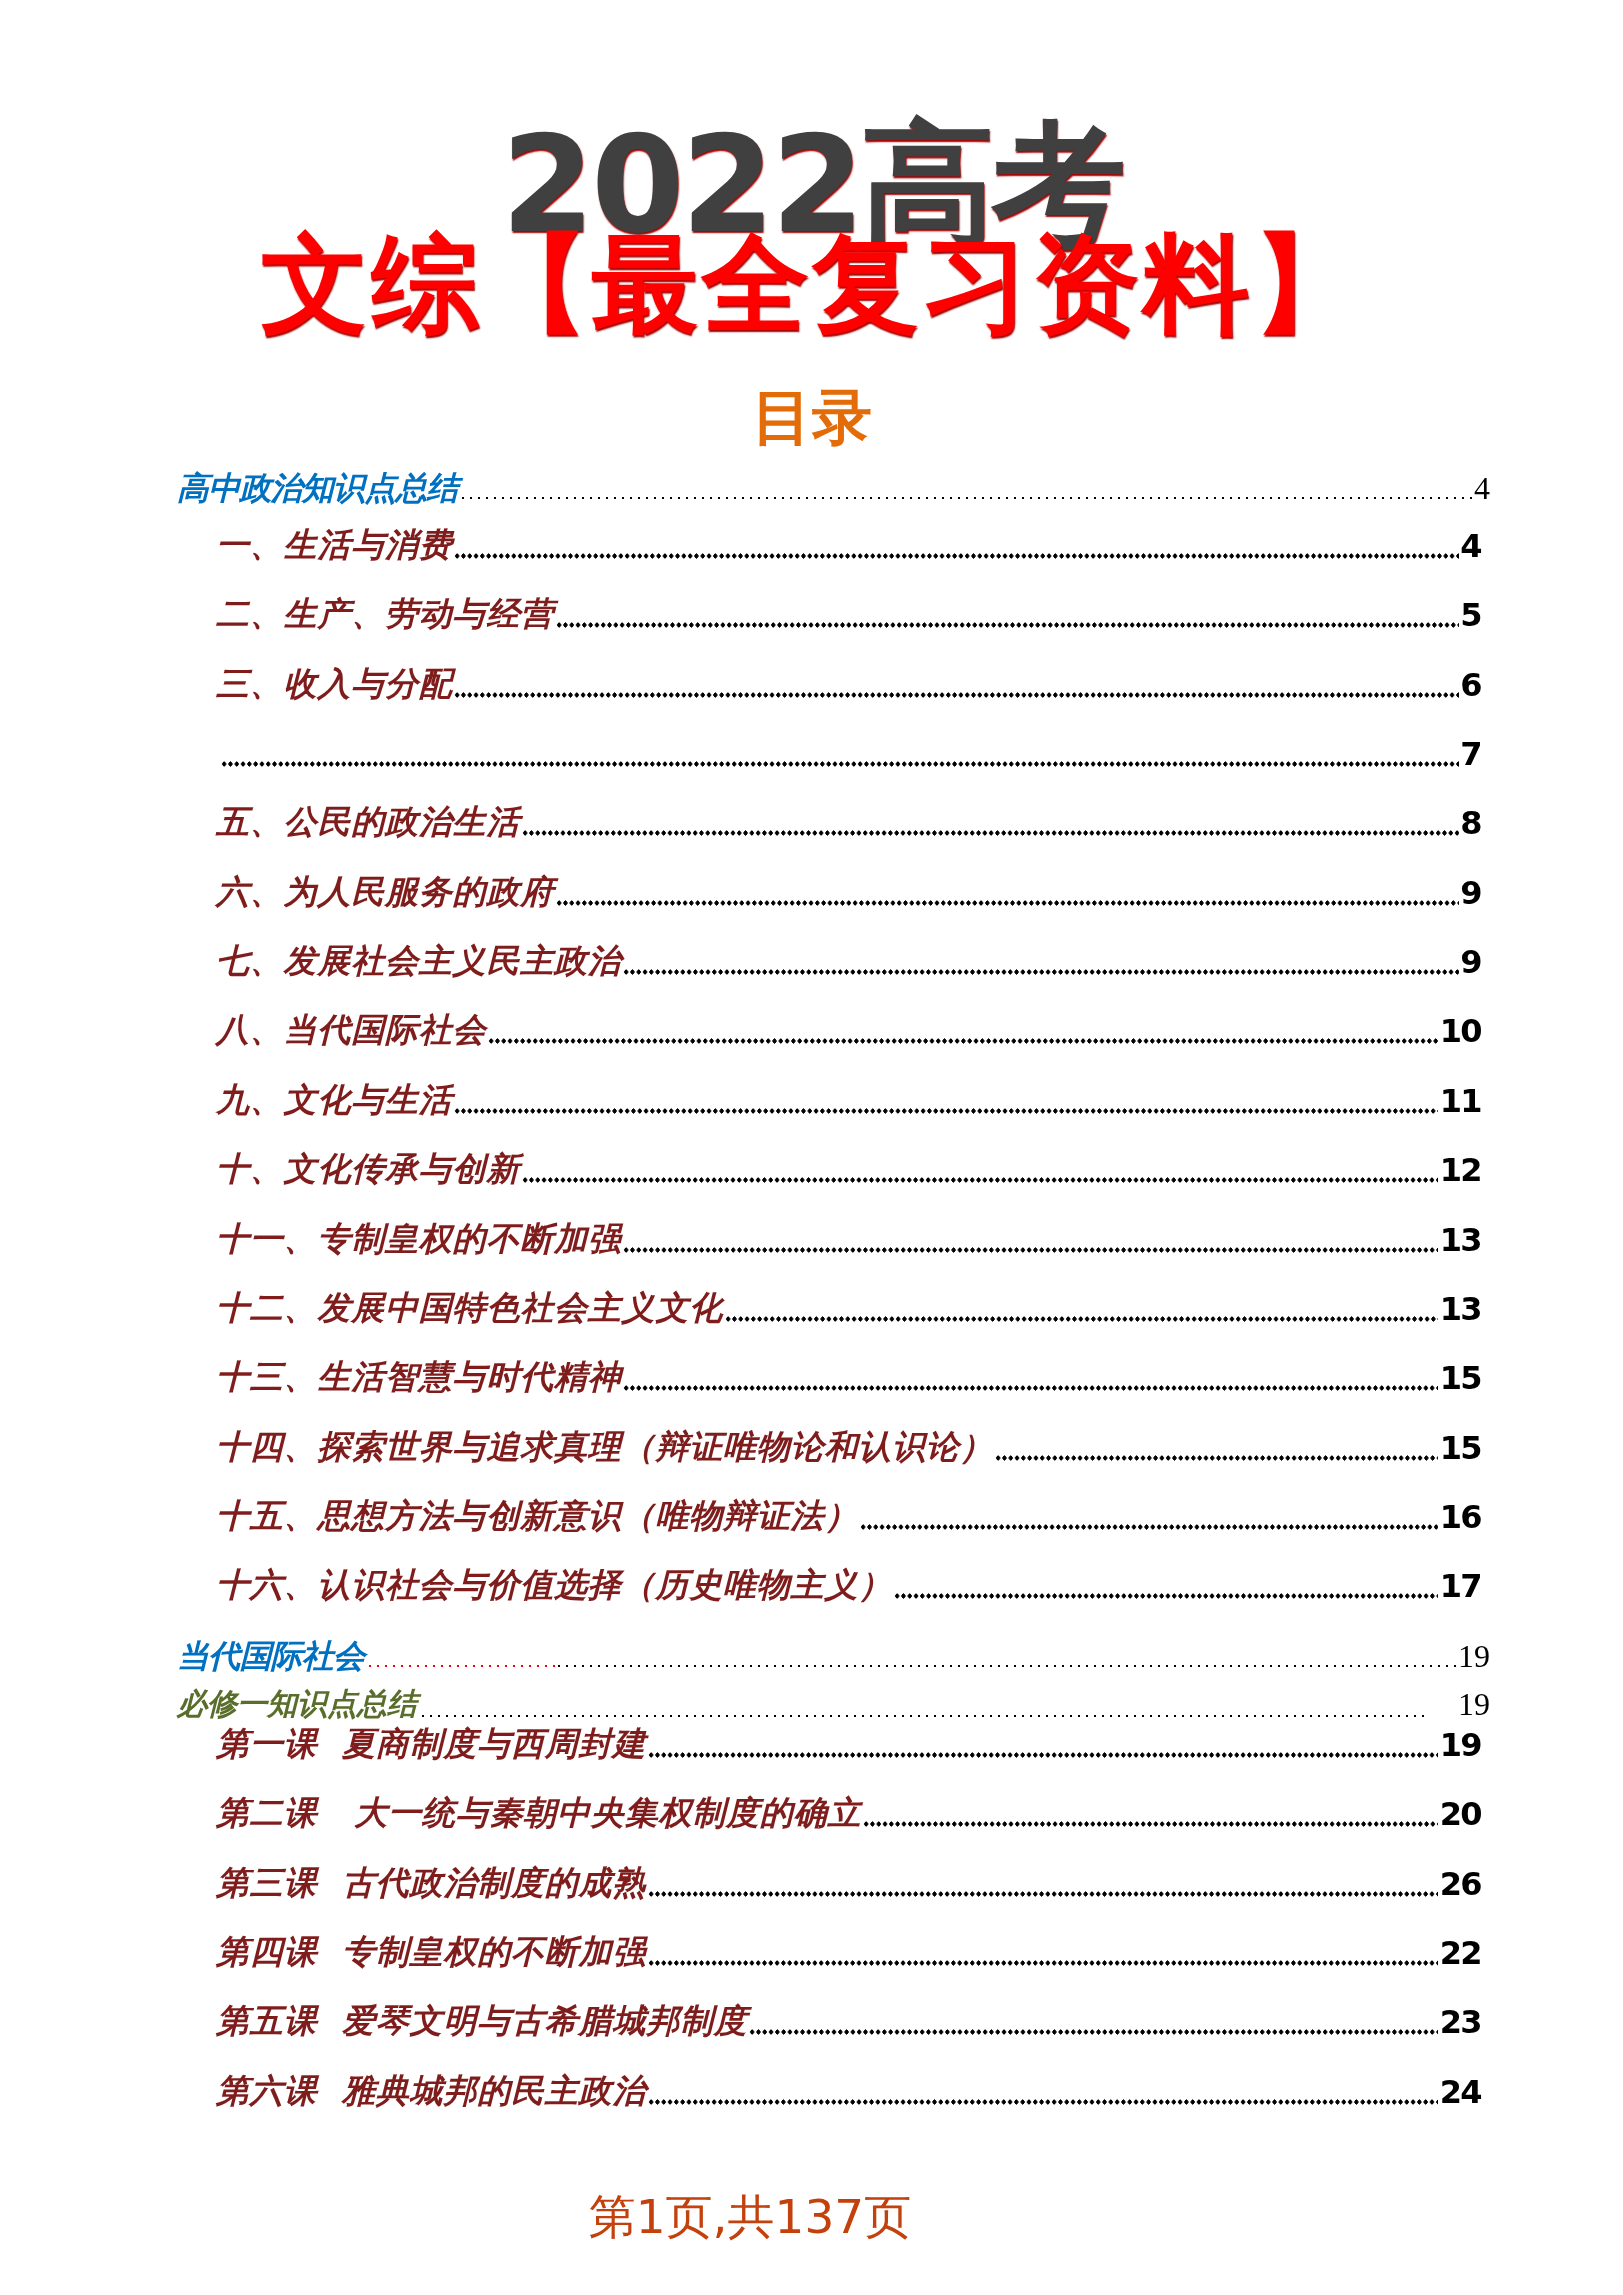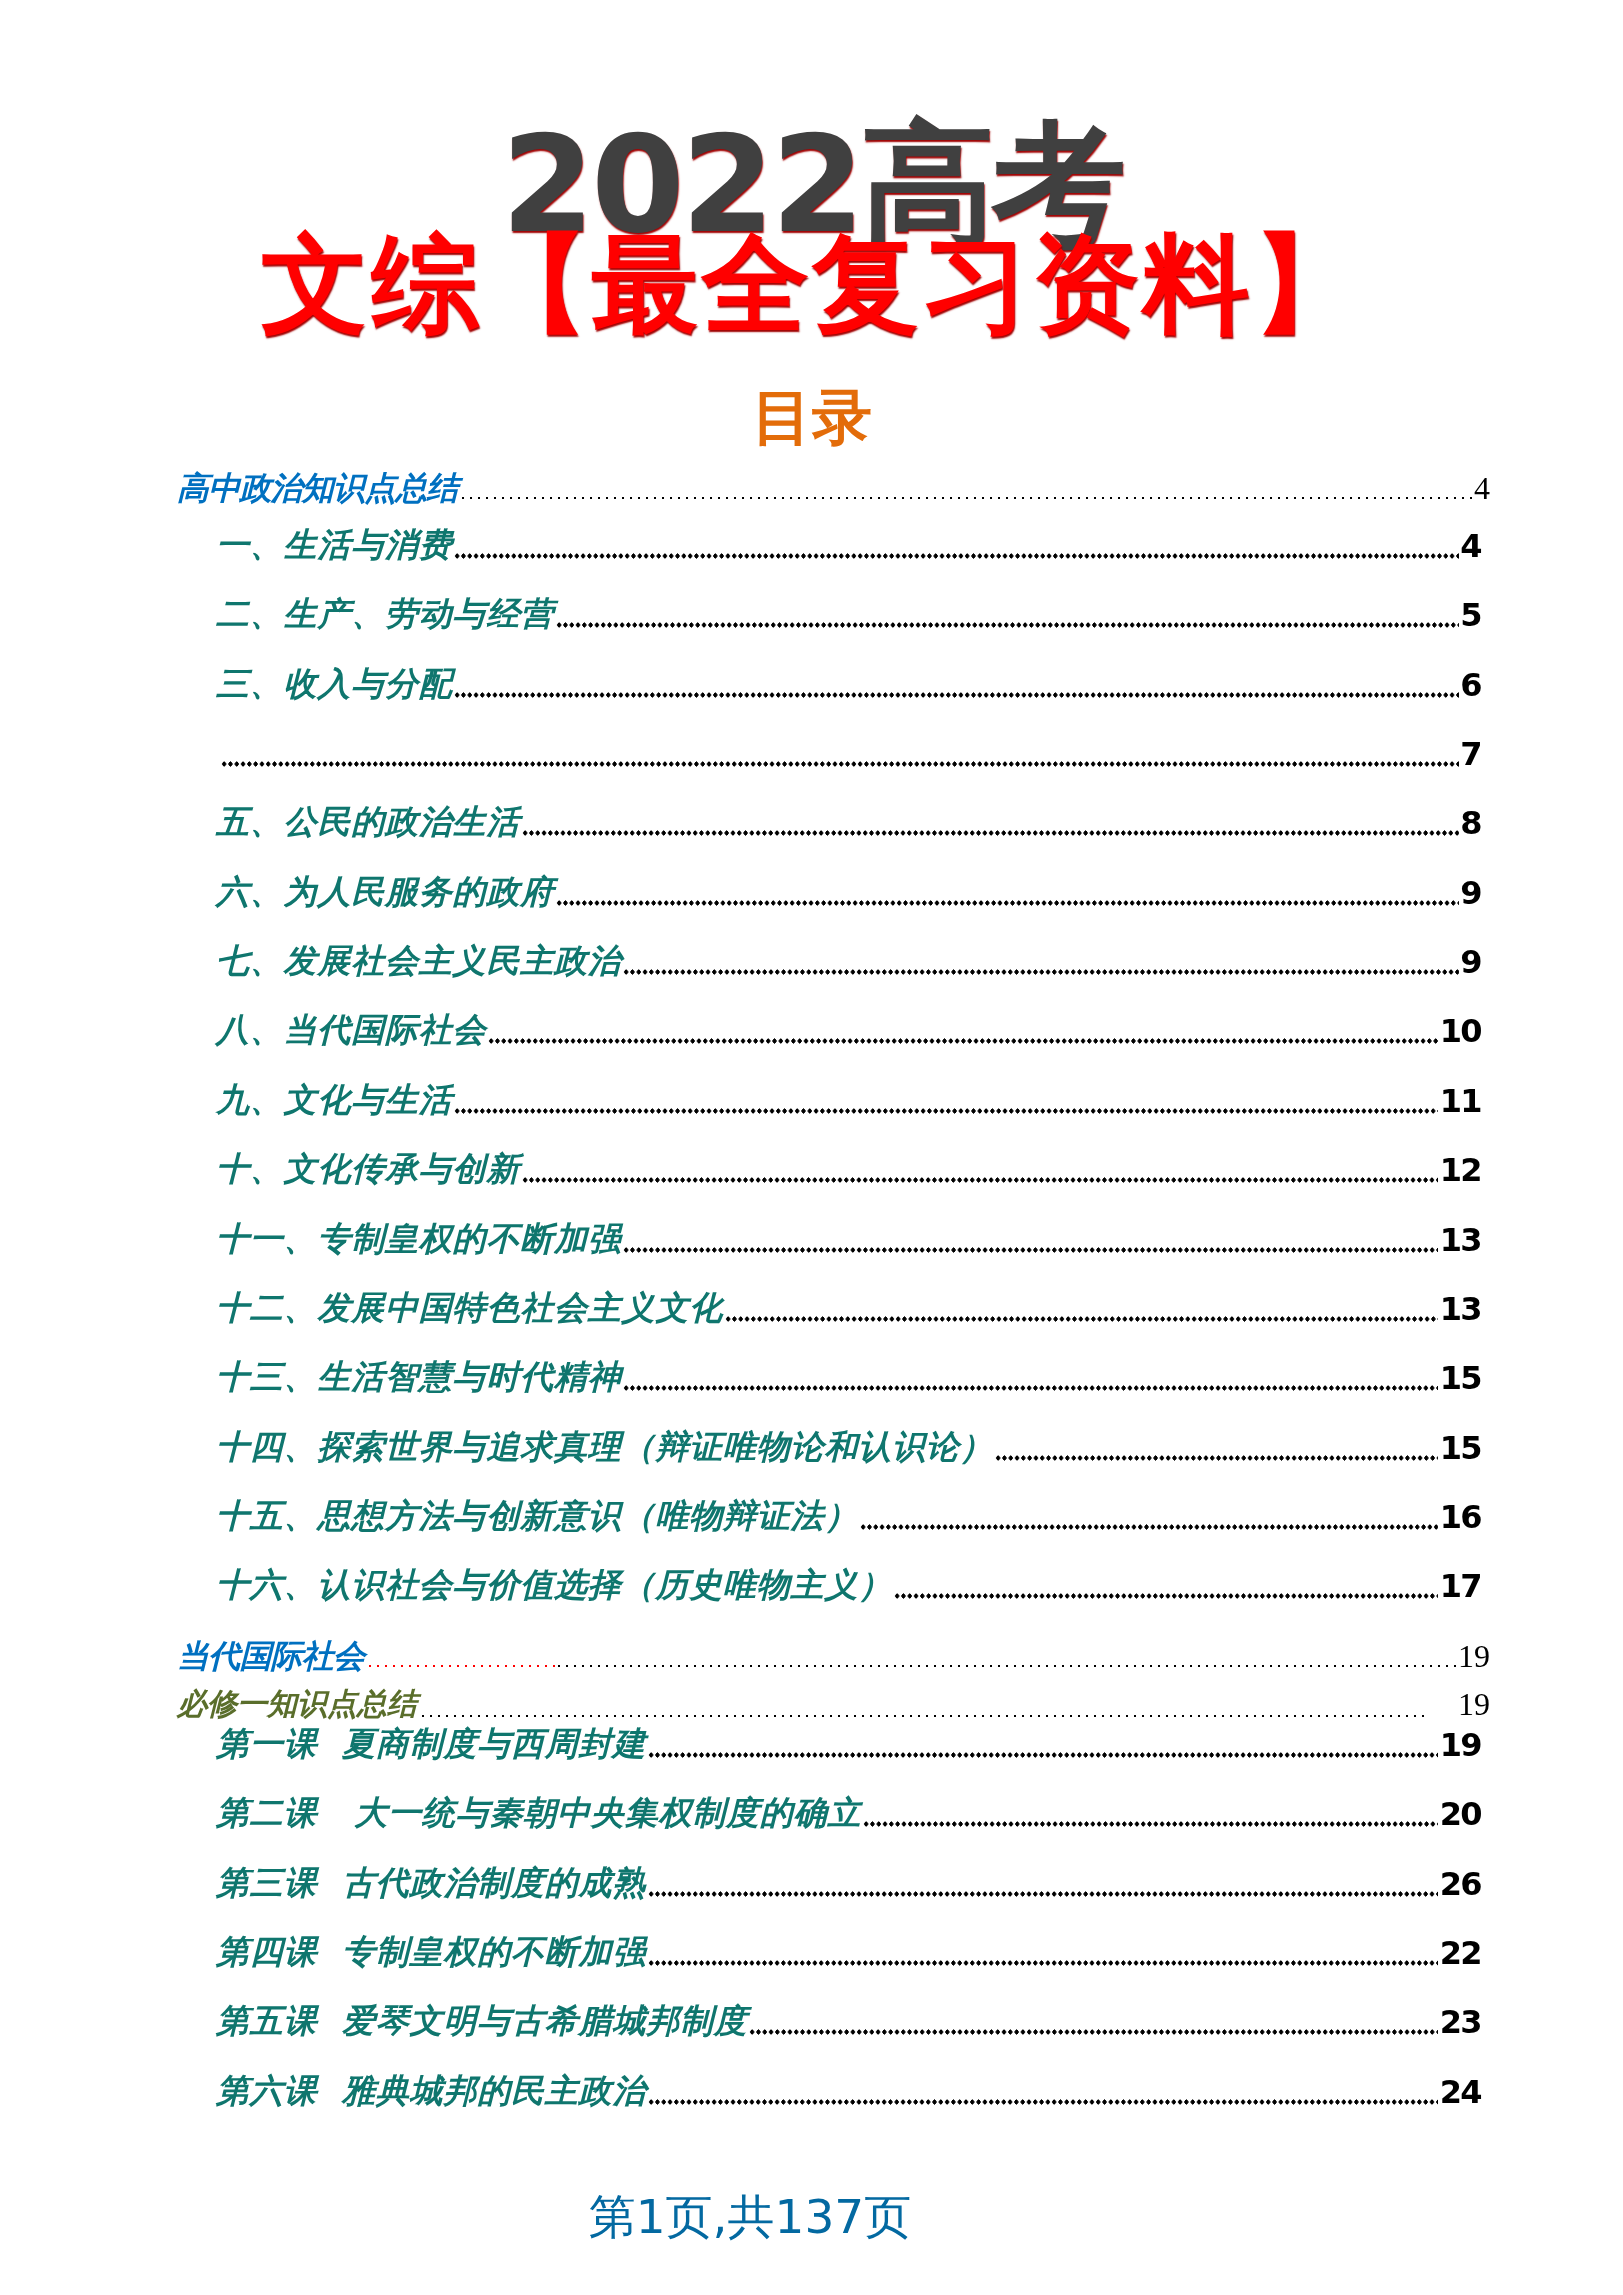--- a/index.html
+++ b/index.html
@@ -32,29 +32,29 @@
 
   .h2 { left: 177px; width: 1313px; }
   .h2 .label { font-size: 30px; font-weight: bold; color: #5a6e2b; }
   .h2 .leader { background-image: radial-gradient(circle, #000 0.9px, transparent 1.2px);
                 background-size: 8px 6.3px; background-repeat: repeat-x; background-position: left 32px;
                 margin-right: 32px; }
   .h2 .page { font-family: "Liberation Serif", "DejaVu Serif", serif; font-size: 32px; color: #000; }
 
   
   .entry { left: 216px; width: 1265px; }
-  .entry .label { font-size: 33px; font-weight: bold; color: #0f766e; letter-spacing: 0.8px; }
+  .entry .label { font-size: 33px; font-weight: bold; color: #7f1d1d; letter-spacing: 0.8px; }
   .entry .leader { background-image: radial-gradient(ellipse 2px 2.7px, #000 90%, transparent 100%);
                    background-size: 6.3px 8px; background-repeat: repeat-x; background-position: left 30px; }
   .entry .page { font-size: 32px; font-weight: bold; color: #000; letter-spacing: -1.6px; }
   .gap-l { margin-left: 12.6px; }
   .gap-xl { margin-left: 47px; }
 
   .footer { position: absolute; left: 0; width: 1500px; top: 2185px; text-align: center;
-            font-size: 47px; line-height: 63px; color: #0369a1; font-family: "DejaVu Sans", sans-serif; }
+            font-size: 47px; line-height: 63px; color: #c2410c; font-family: "DejaVu Sans", sans-serif; }
 </style>
 </head>
 <body>
 
 <div class="title1">2022高考</div>
 <div class="title2">文综【最全复习资料】</div>
 <div class="title3">目录</div>
 
 <div class="row h1" style="top:465px">
   <span class="label">高中政治知识点总结</span>

